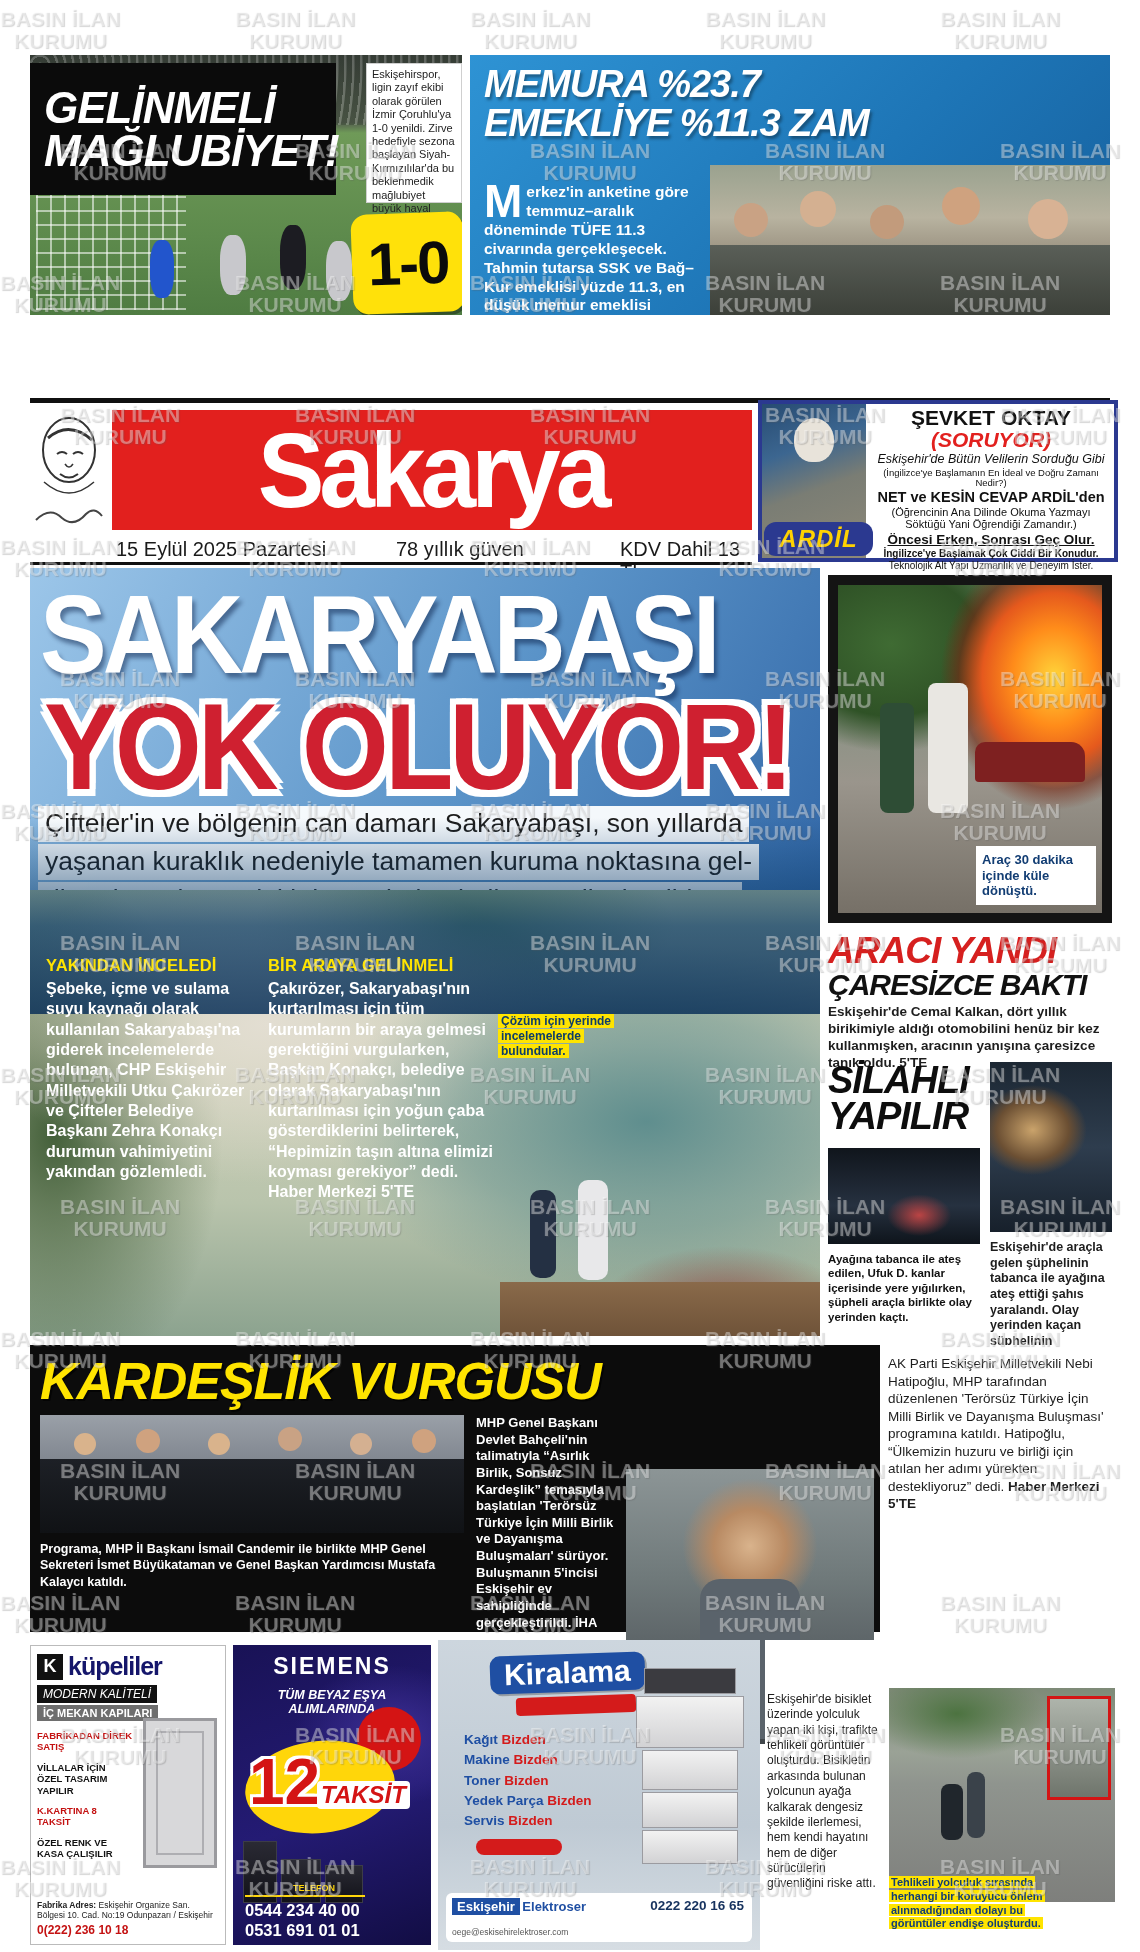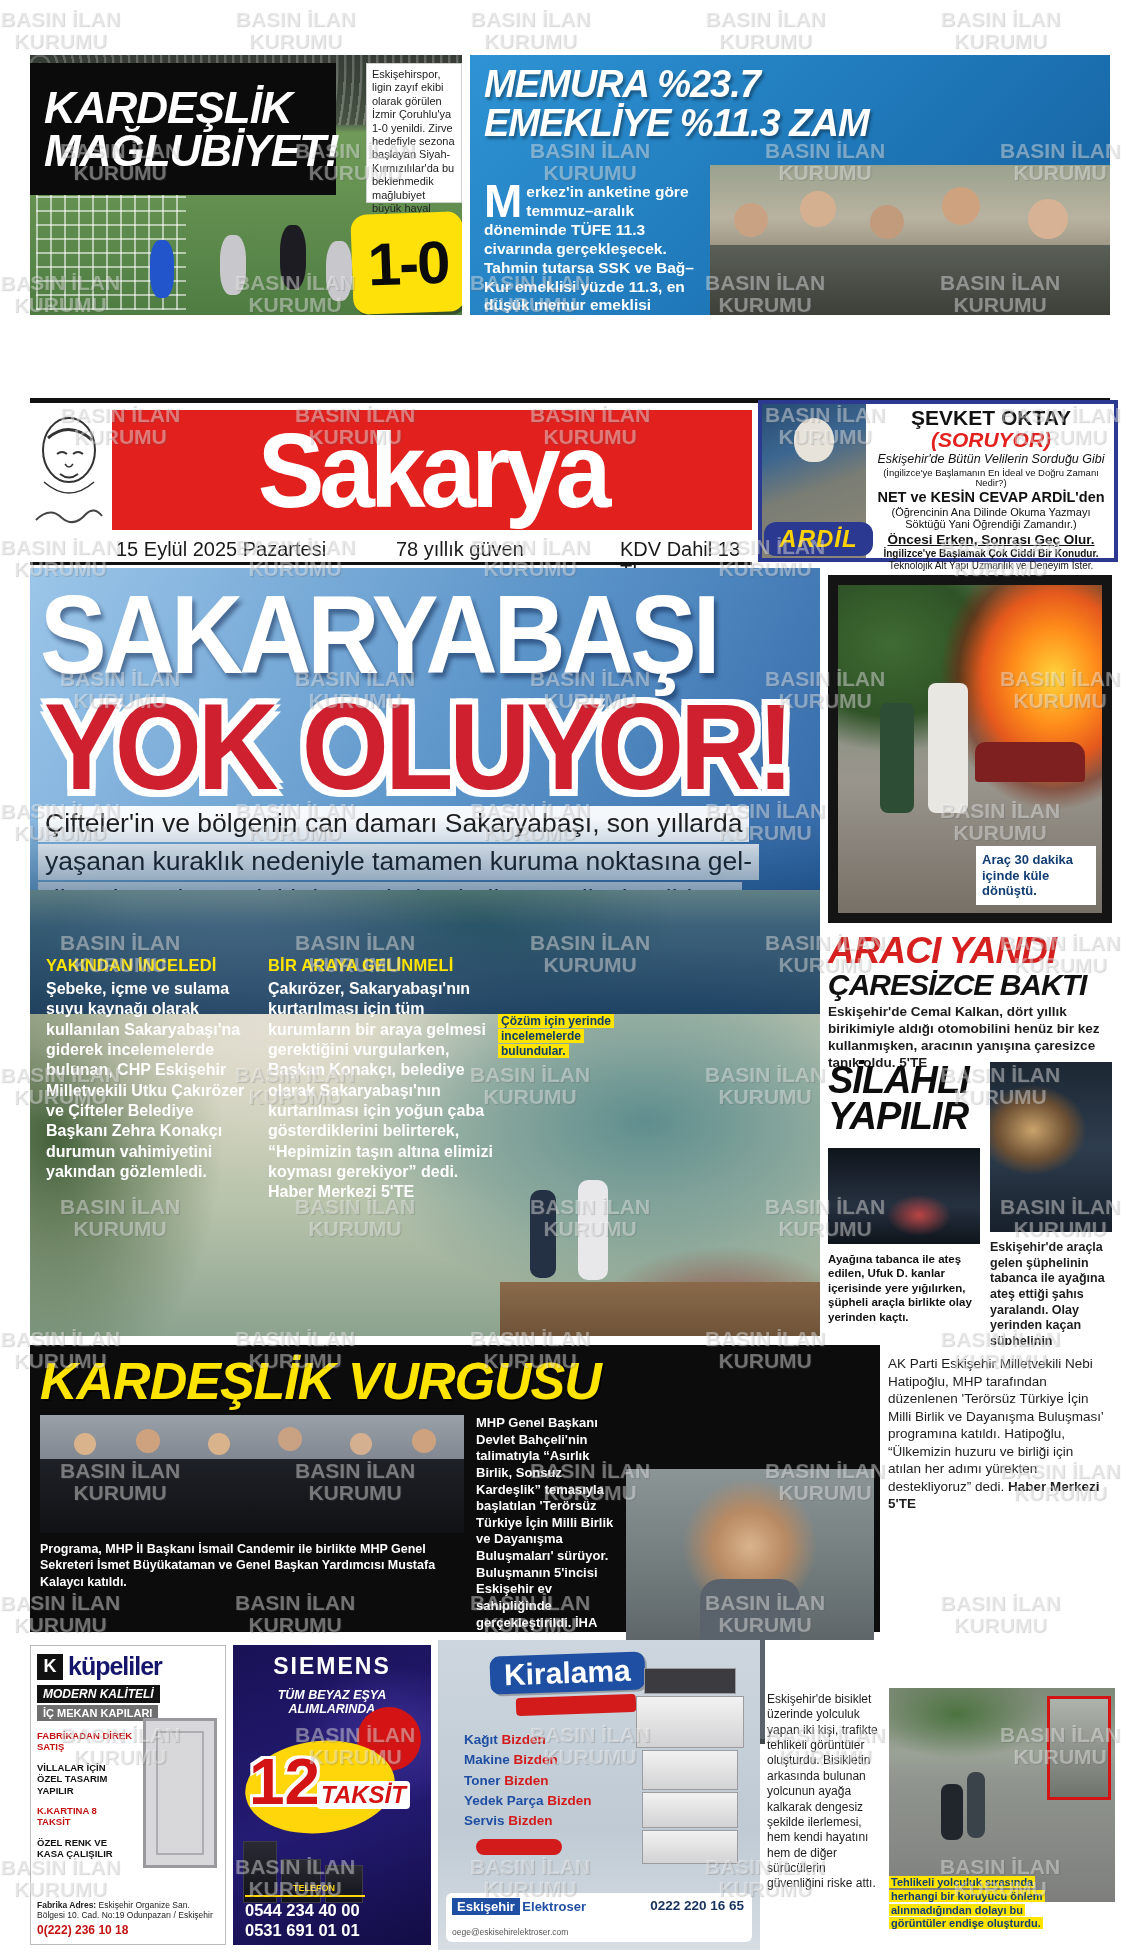--- a/index.html
+++ b/index.html
@@ -131,21 +131,21 @@
   
   #support{left:886px;top:1345px;width:226px;height:287px;background:#fff;}
   #support-h{color:#0d0d0d;font-size:38px;line-height:.95;padding:6px 0 0 2px;}
   #support-body{font-size:13.5px;line-height:1.3;color:#1d1d1d;padding:10px 2px 0 2px;}
   
   #kupeliler{left:30px;top:1645px;width:196px;height:300px;background:#fff;border:1px solid #bbb;padding:6px;}
   #kup-logo{display:flex;align-items:center;gap:5px;}
   #kup-icon{width:26px;height:26px;background:#111;color:#fff;display:flex;align-items:center;justify-content:center;
      font-weight:bold;font-size:18px;}
   #kup-name{font-size:25px;font-weight:bold;color:#15166b;letter-spacing:-1px;}
-  .kup-band1{margin-top:4px;background:#111;color:#fff;font-size:12px;font-weight:bold;
+  .kup-band1{margin-top:4px;background:#111;color:#fff;font-size:12px;font-weight:normal;
      font-style:italic;padding:2px 6px;display:inline-block;}
   .kup-band2{background:#6e6e6e;color:#fff;font-size:11px;font-weight:bold;padding:2px 6px;display:inline-block;}
   #kup-door{position:absolute;right:8px;top:72px;width:74px;height:150px;background:#d8d8da;border:3px solid #9a9a9e;}
   #kup-door:before{content:"";position:absolute;left:10px;top:10px;right:10px;bottom:10px;border:2px solid #aeaeb2;}
   .kup-item{width:96px;font-size:9.5px;font-weight:bold;line-height:1.2;margin-top:9px;}
   .kup-item.red{color:#c41212;}
   #kup-foot{position:absolute;left:6px;bottom:6px;width:182px;font-size:8.5px;line-height:1.25;color:#222;}
   #kup-phone{color:#c41212;font-weight:bold;font-size:12px;margin-top:2px;}
   #siemens{left:233px;top:1645px;width:198px;height:300px;color:#fff;padding:8px;
      background:radial-gradient(140px 100px at 80% 30%,#3d2f96 0%,transparent 70%),
@@ -203,21 +203,21 @@
 <div id="page">
 
   <div id="sport" class="abs photo">
     <div class="abs crowd"></div>
     <div class="abs net"></div>
     <div class="abs player" style="left:190px;top:180px;width:26px;height:60px;background:#c8c8cc;"></div>
     <div class="abs player" style="left:250px;top:170px;width:26px;height:64px;background:#1c1c22;"></div>
     <div class="abs player" style="left:120px;top:185px;width:24px;height:58px;background:#2255cc;"></div>
     <div class="abs player" style="left:296px;top:186px;width:26px;height:60px;background:#c8c8cc;"></div>
     <div id="sport-hl" class="abs hl-italic">
-      <span>KARDEŞLİK</span>
+      <span>GELİNMELİ</span>
       <span>MAĞLUBİYET!</span>
     </div>
     <div id="sport-box" class="abs"><span>Eskişehirspor, ligin zayıf ekibi olarak görülen İzmir Çoruhlu'ya 1-0 yenildi. Zirve hedefiyle sezona başlayan Siyah-Kırmızılılar'da bu beklenmedik mağlubiyet büyük hayal kırıklığı yarattı. </span><b>10'DA</b>
     </div>
     <div id="score" class="abs">1-0</div>
   </div>
 
   <div id="econ" class="abs">
     <div class="hl hl-italic">
       <div>MEMURA %23.7</div>

